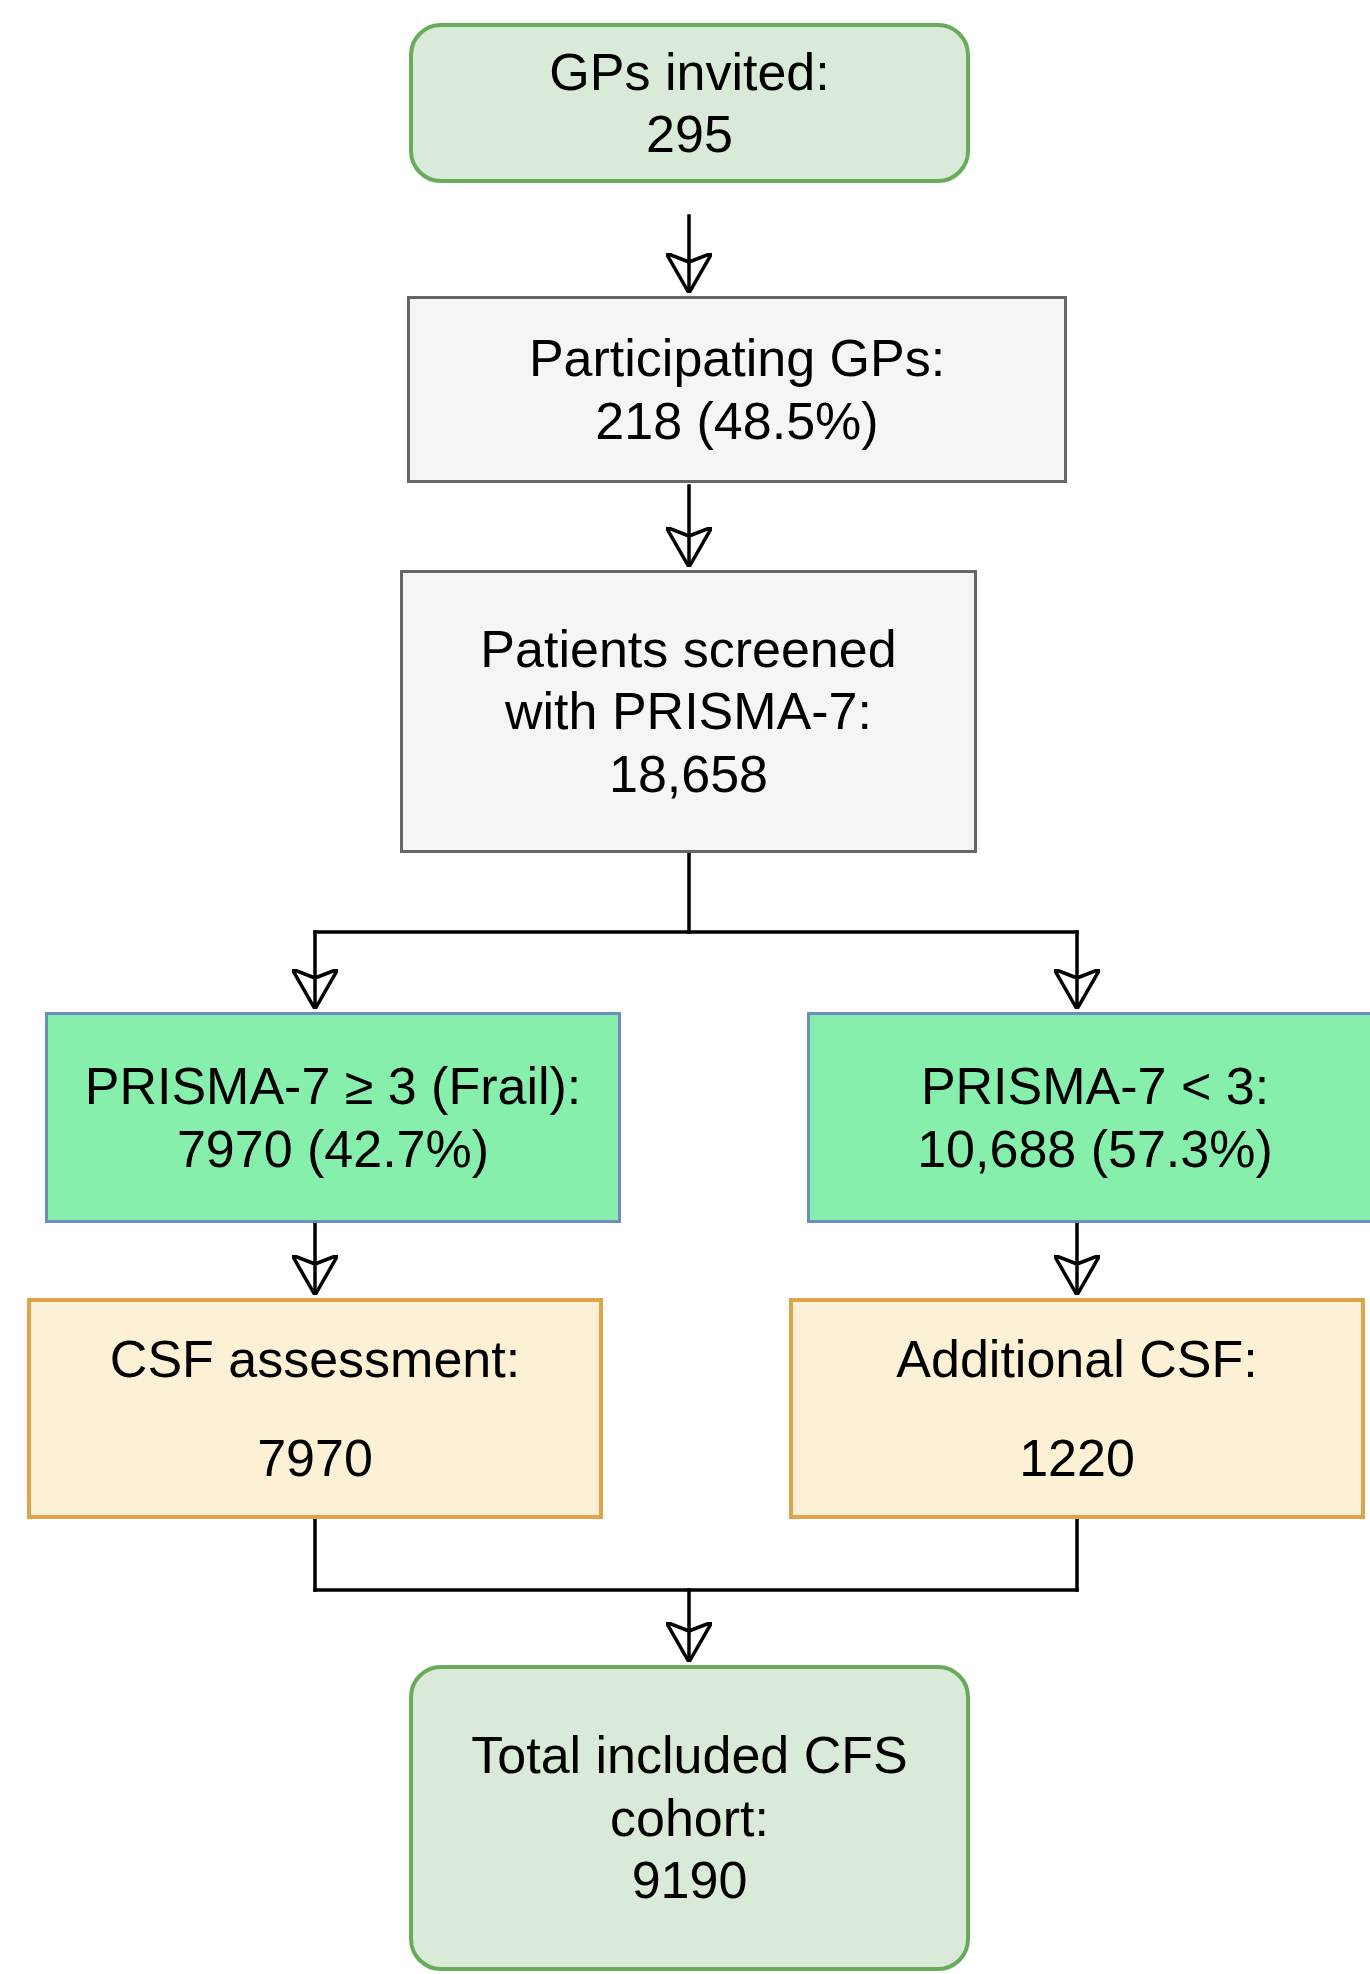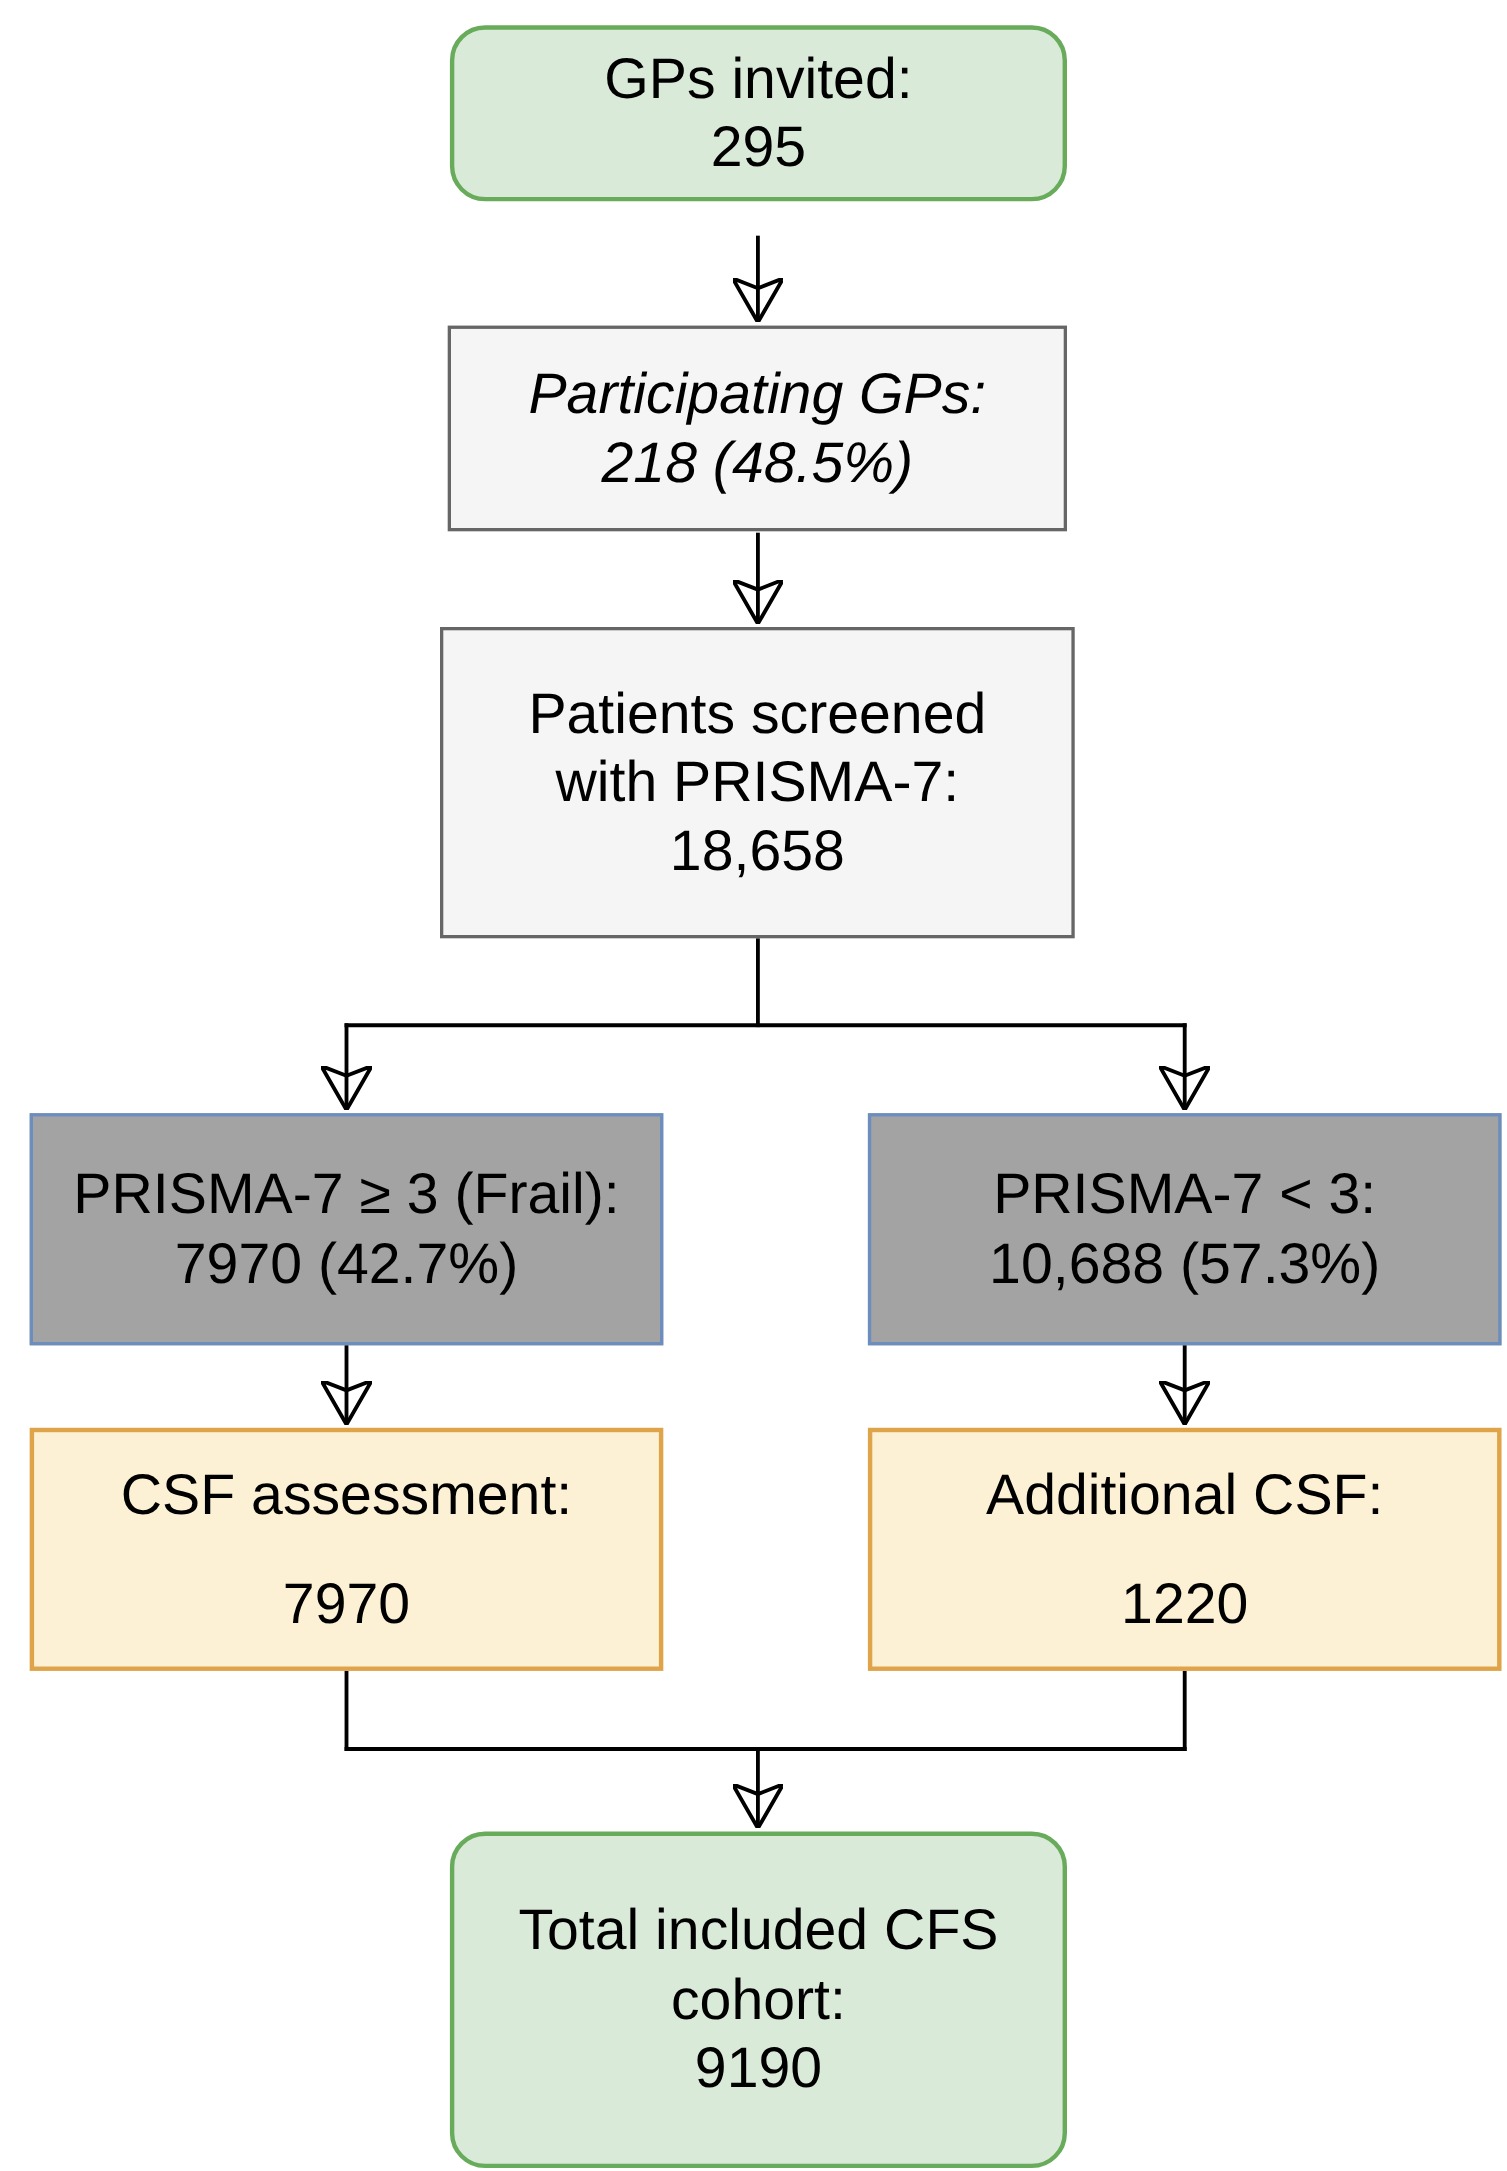--- a/index.html
+++ b/index.html
@@ -32,31 +32,32 @@
   .terminal {
     background: #d9ead8;
     border: 4px solid #67ab5b;
     border-radius: 32px;
   }
   .process-gray {
     background: #f5f5f5;
     border: 3px solid #666666;
   }
   .process-blue {
-    background: #a3a3a3;
+    background: #86efac;
     border: 3px solid #6c8ebf;
+    margin-left: 18px;
   }
   .process-yellow {
     background: #fdf1d5;
     border: 4px solid #dfa44a;
     gap: 36px;
   }
 
   #node-gps-invited      { left: 409px; top: 23px;   width: 561px; height: 160px; }
-  #node-participating    { left: 407px; top: 296px;  width: 563px; height: 187px; font-style: italic; }
+  #node-participating    { left: 407px; top: 296px;  width: 660px; height: 187px; }
   #node-screened         { left: 400px; top: 570px;  width: 577px; height: 283px; }
   #node-frail            { left: 27px;  top: 1012px; width: 576px; height: 211px; }
   #node-not-frail        { left: 789px; top: 1012px; width: 576px; height: 211px; justify-content: center; }
   #node-csf              { left: 27px;  top: 1298px; width: 576px; height: 221px; }
   #node-additional-csf   { left: 789px; top: 1298px; width: 576px; height: 221px; }
   #node-total            { left: 409px; top: 1665px; width: 561px; height: 306px; }
 
   #connector-layer {
     position: absolute;
     left: 0; top: 0;

